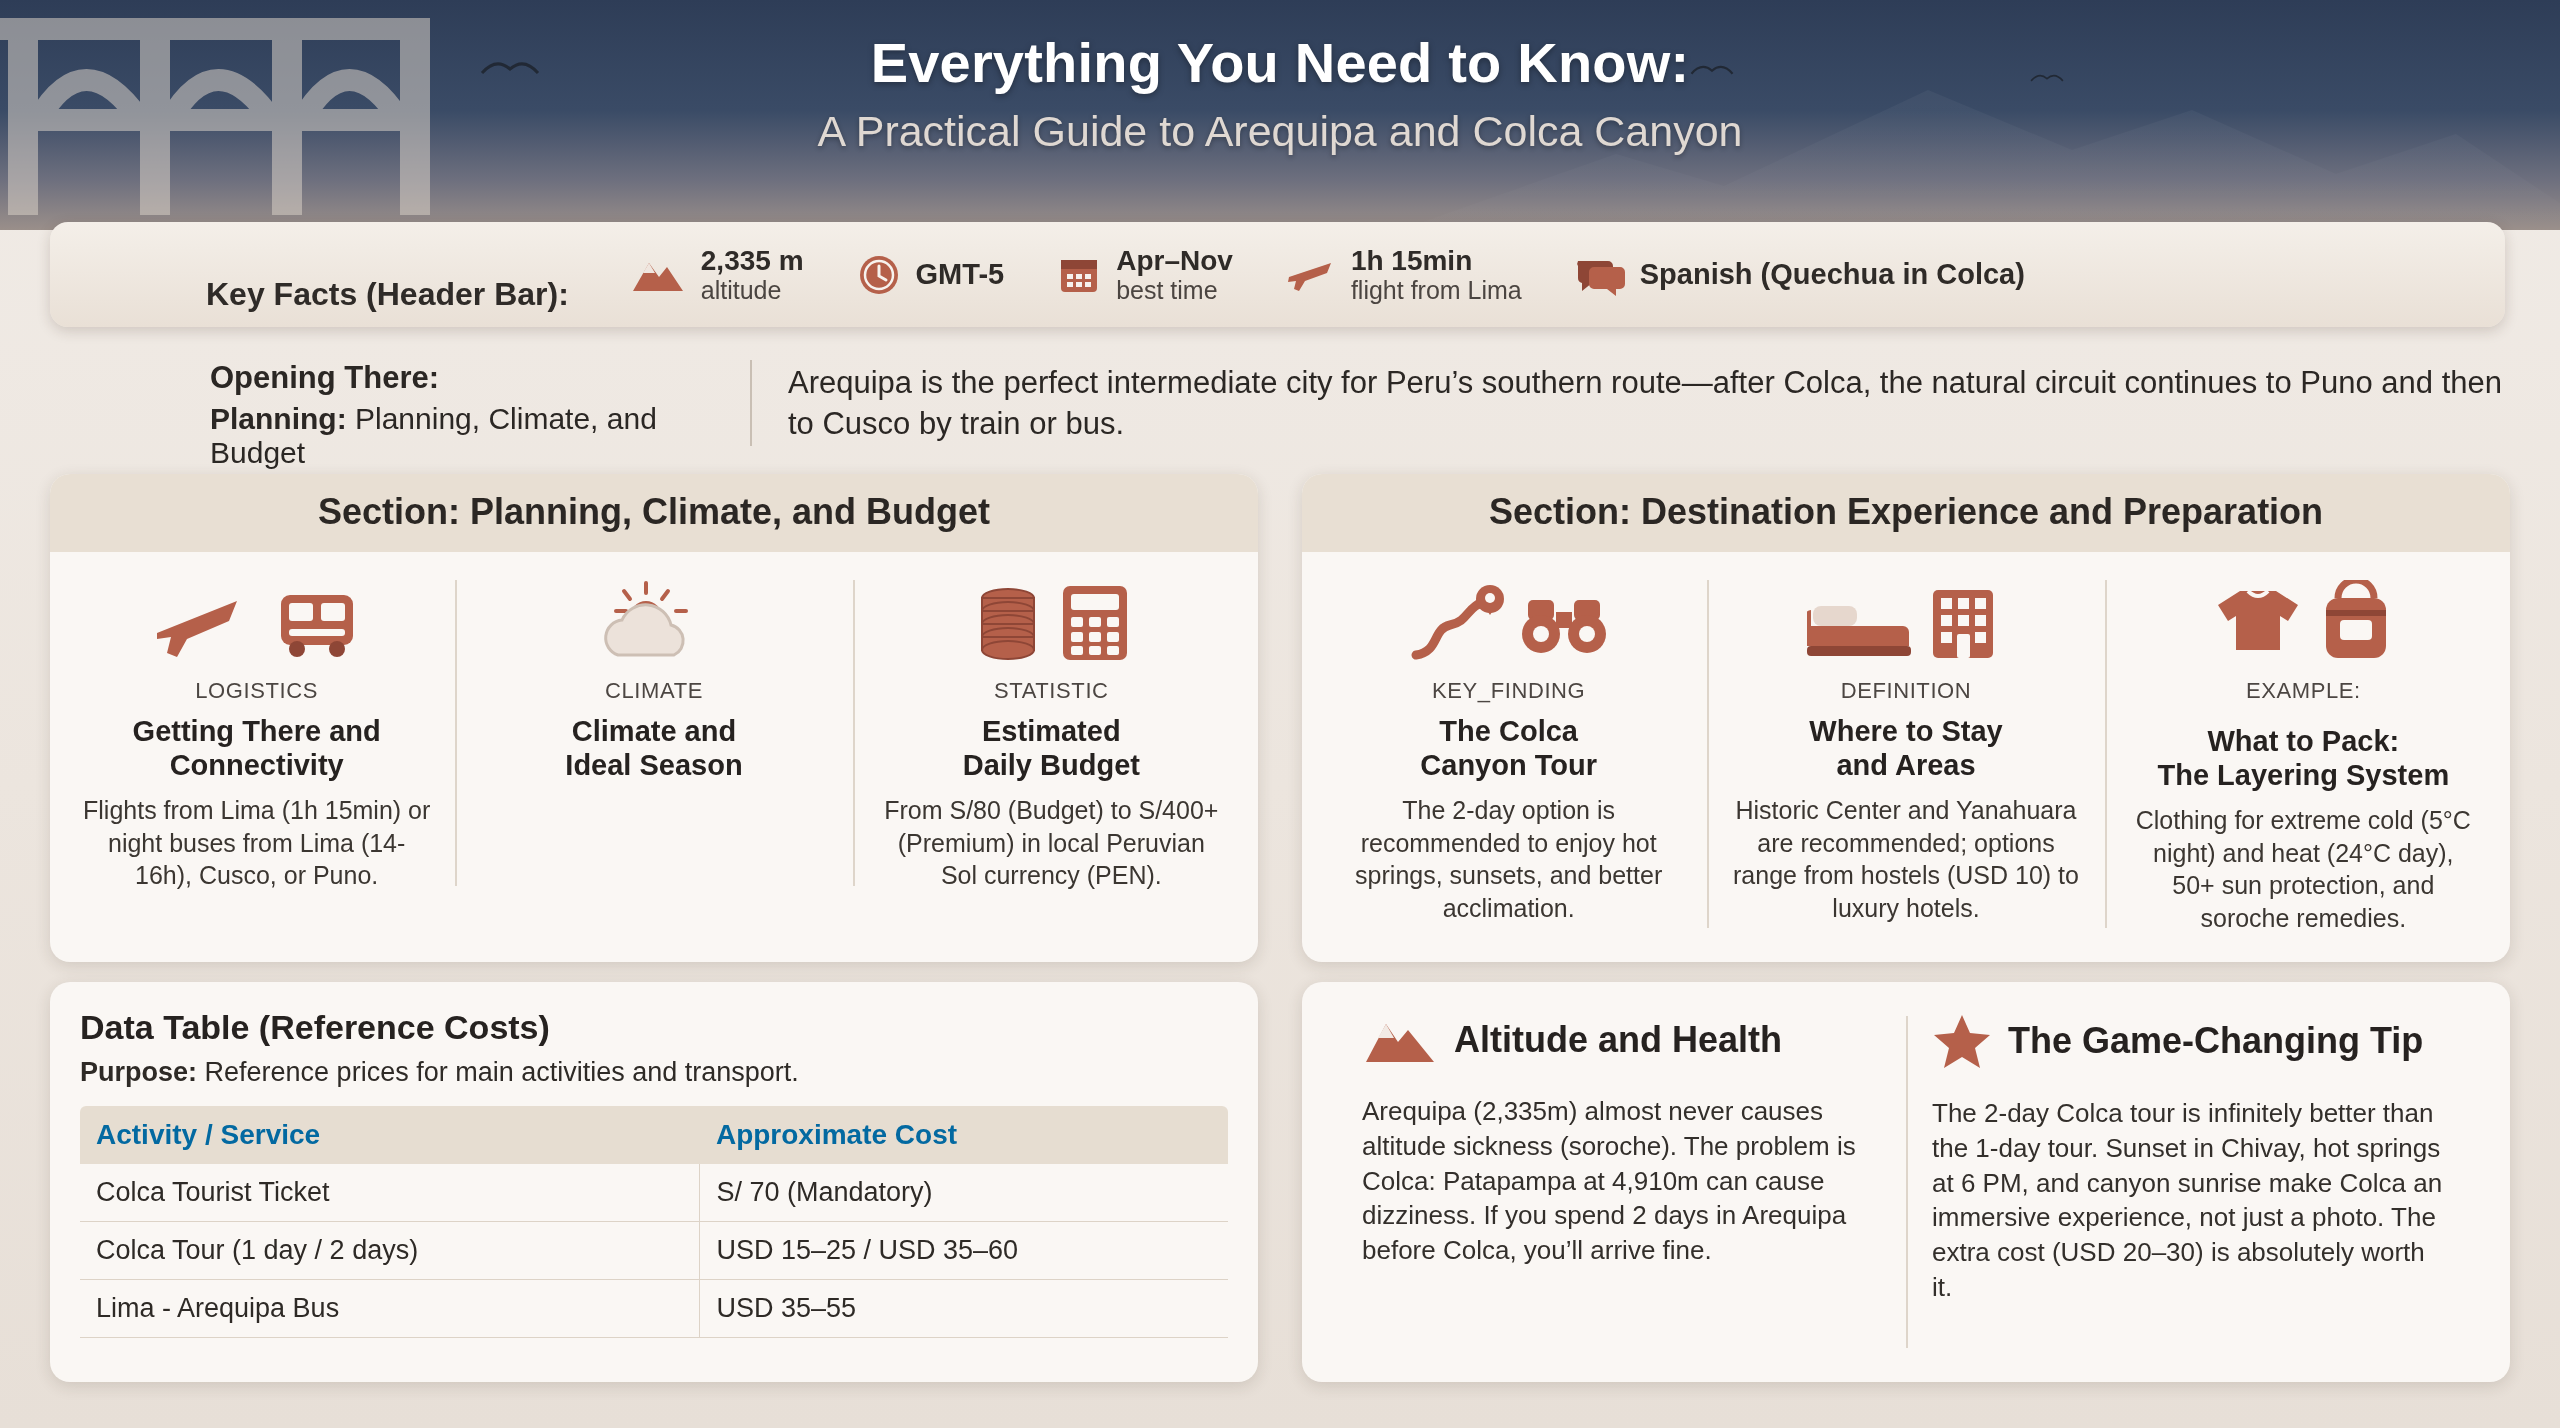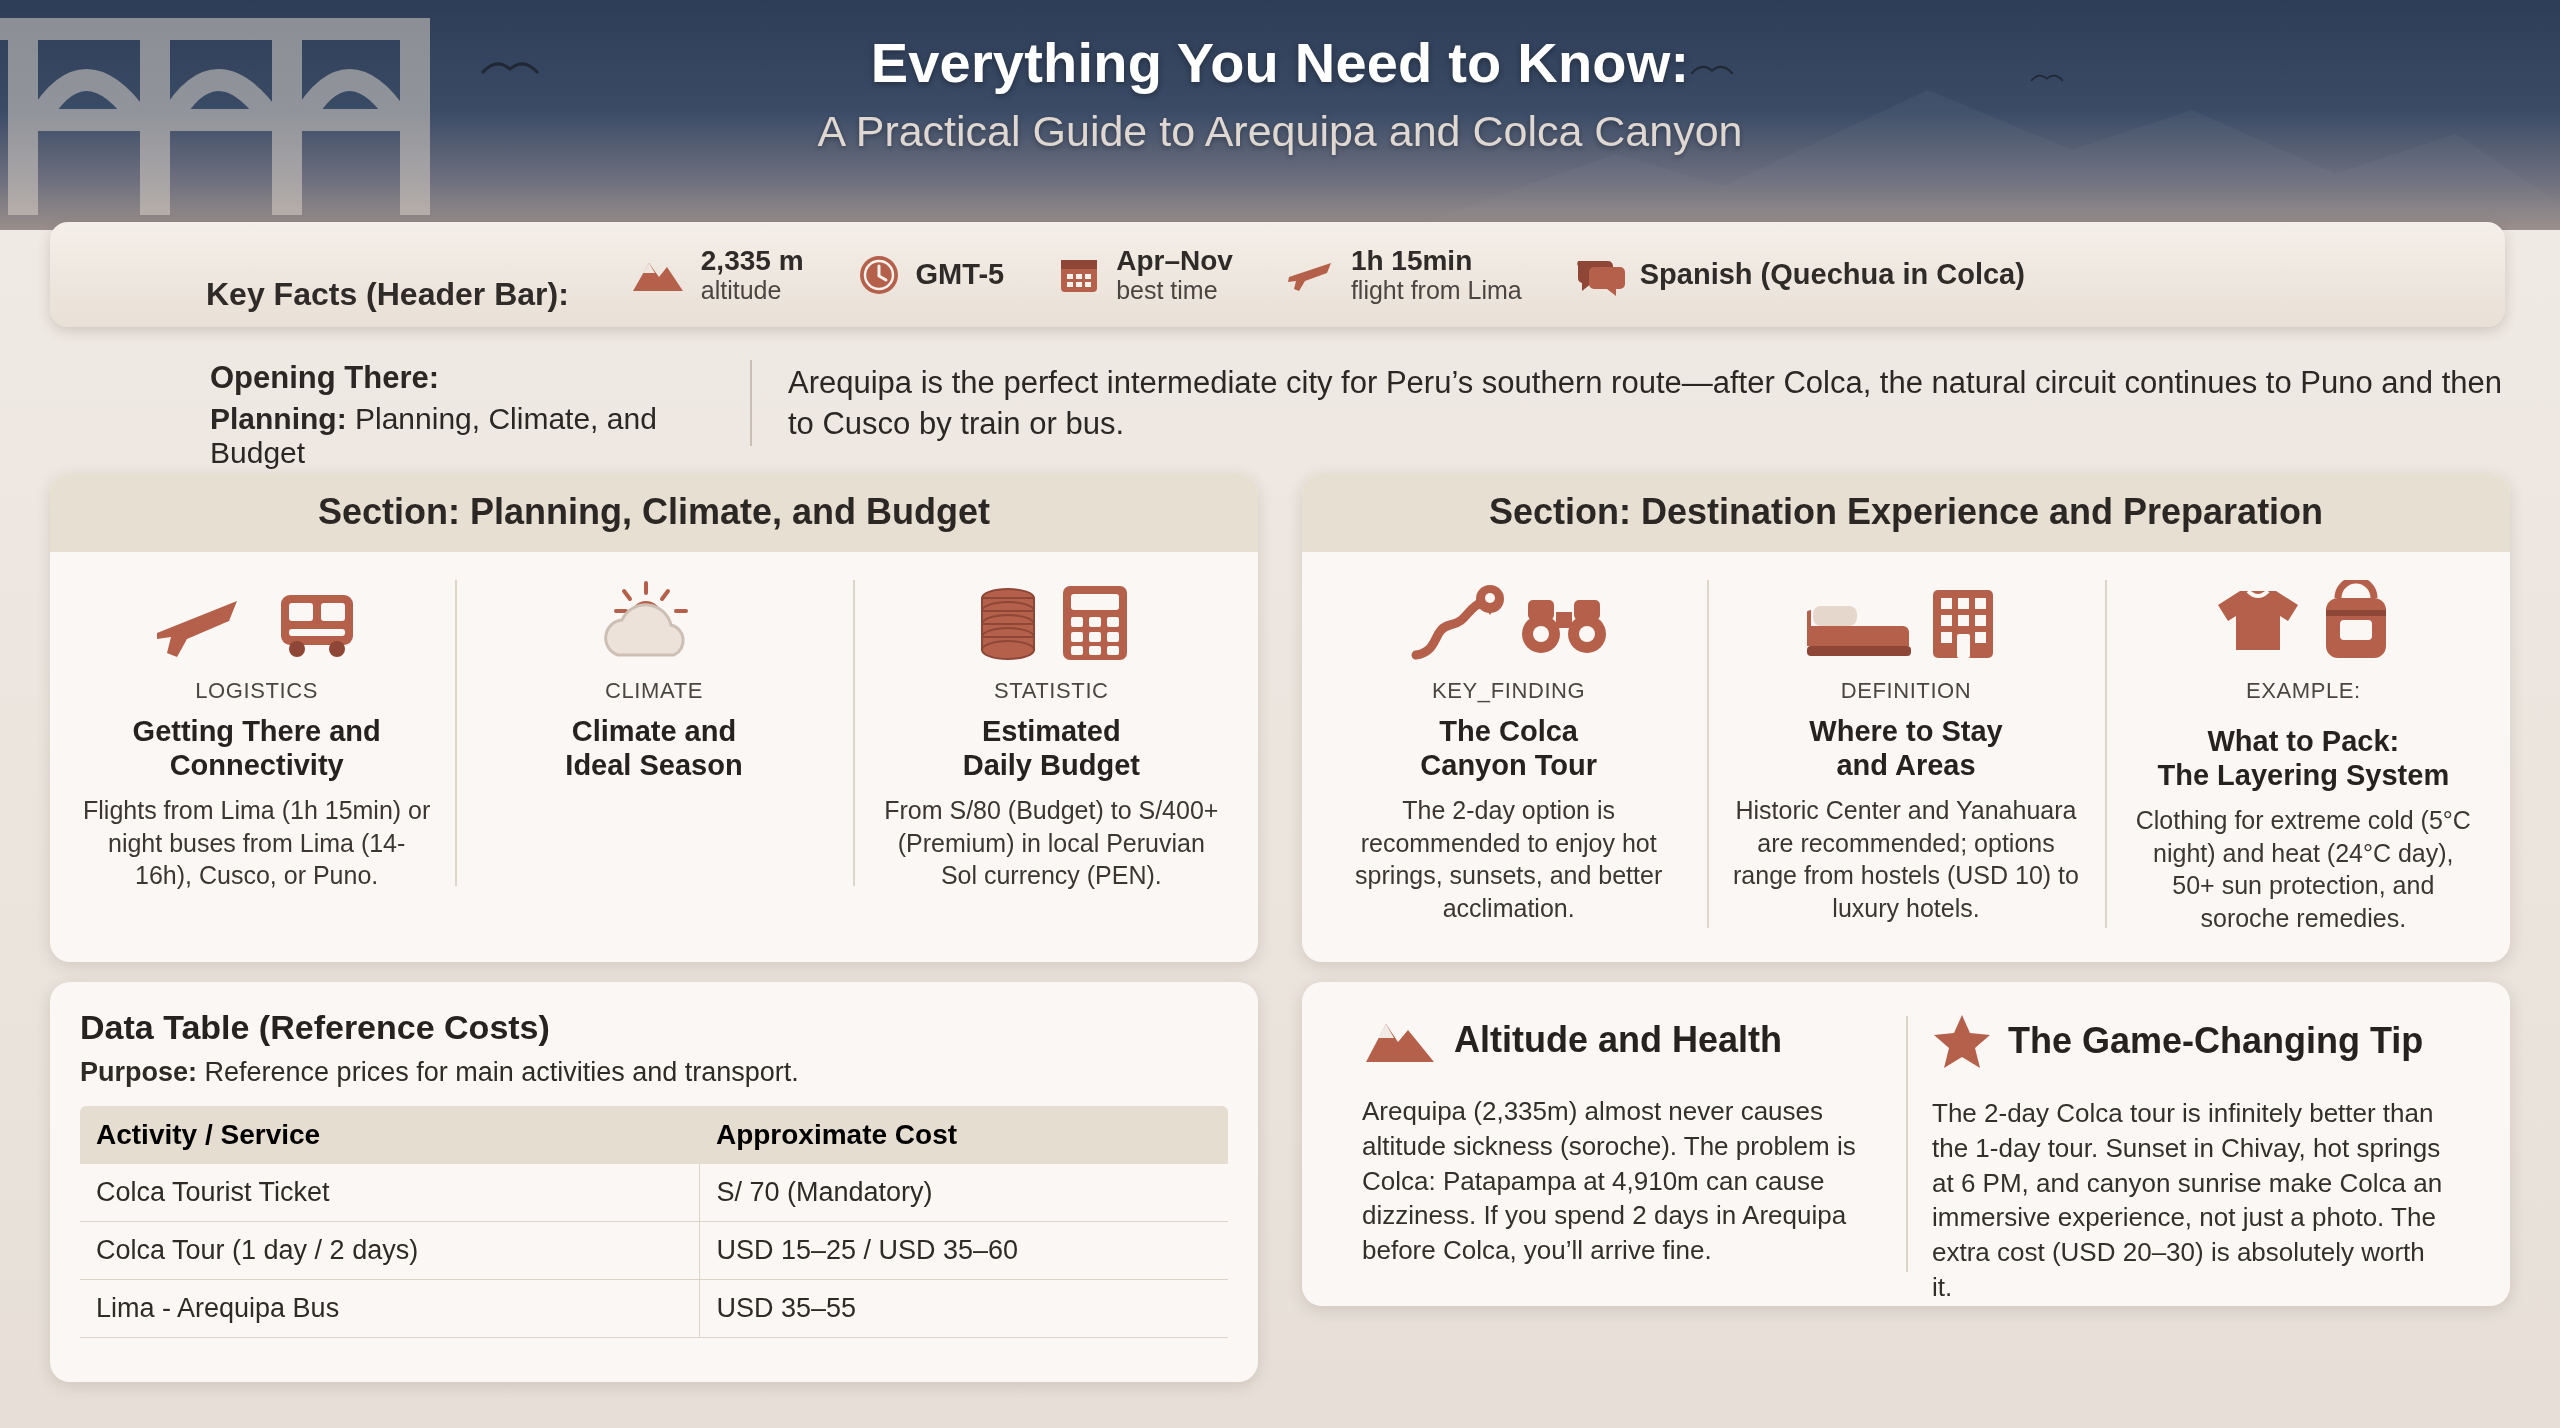--- a/index.html
+++ b/index.html
@@ -101,21 +101,21 @@
   .trio-title { font-size: 29px; font-weight: bold; color: #262220; margin-top: 10px; line-height: 1.18; }
   .trio-body { font-size: 25px; color: #3b3631; margin-top: 12px; line-height: 1.3; }
 
   
   .tbl-card { padding: 26px 30px 30px; }
   .tbl-h { font-size: 34px; font-weight: bold; color: #262220; }
   .tbl-purpose { font-size: 27px; color: #2e2a26; margin-top: 10px; }
   .tbl-purpose b { font-weight: bold; }
   table { width: 100%; border-collapse: collapse; margin-top: 18px; }
   th {
-    background: #e6ddd1; text-align: left; font-size: 28px; font-weight: bold; color: #000000;
+    background: #e6ddd1; text-align: left; font-size: 28px; font-weight: bold; color: #0369a1;
     padding: 13px 16px;
   }
   th:first-child { border-top-left-radius: 6px; }
   th:last-child { border-top-right-radius: 6px; }
   td { font-size: 27px; color: #2e2a26; padding: 13px 16px; border-bottom: 1px solid #ddd3c7; }
   td:first-child { border-right: 1px solid #ddd3c7; width: 54%; }
 
   
   .two-col { display: flex; padding: 30px 34px 30px; height: 100%; }
   .tc-col { flex: 1; padding: 0 26px; position: relative; }
@@ -425,21 +425,21 @@
           <td>USD 15–25 / USD 35–60</td>
         </tr>
         <tr>
           <td>Lima - Arequipa Bus</td>
           <td>USD 35–55</td>
         </tr>
       </tbody>
     </table>
   </div>
 
-  <div class="card" style="top:982px; left:1302px; width:1208px; height:324px;">
+  <div class="card" style="top:982px; left:1302px; width:1208px; height:400px;">
     <div class="two-col">
 
       <div class="tc-col">
         <div class="tc-head">
           <svg width="76" height="56" viewBox="0 0 76 56">
             <path d="M4 50 L24 12 L36 30 L46 18 L72 50 Z" fill="#b5604a"></path>
             <path d="M24 12 L32 26 L16 26 Z" fill="#f2eae4"></path>
           </svg>
           <div class="tc-title">Altitude and Health</div>
         </div>

